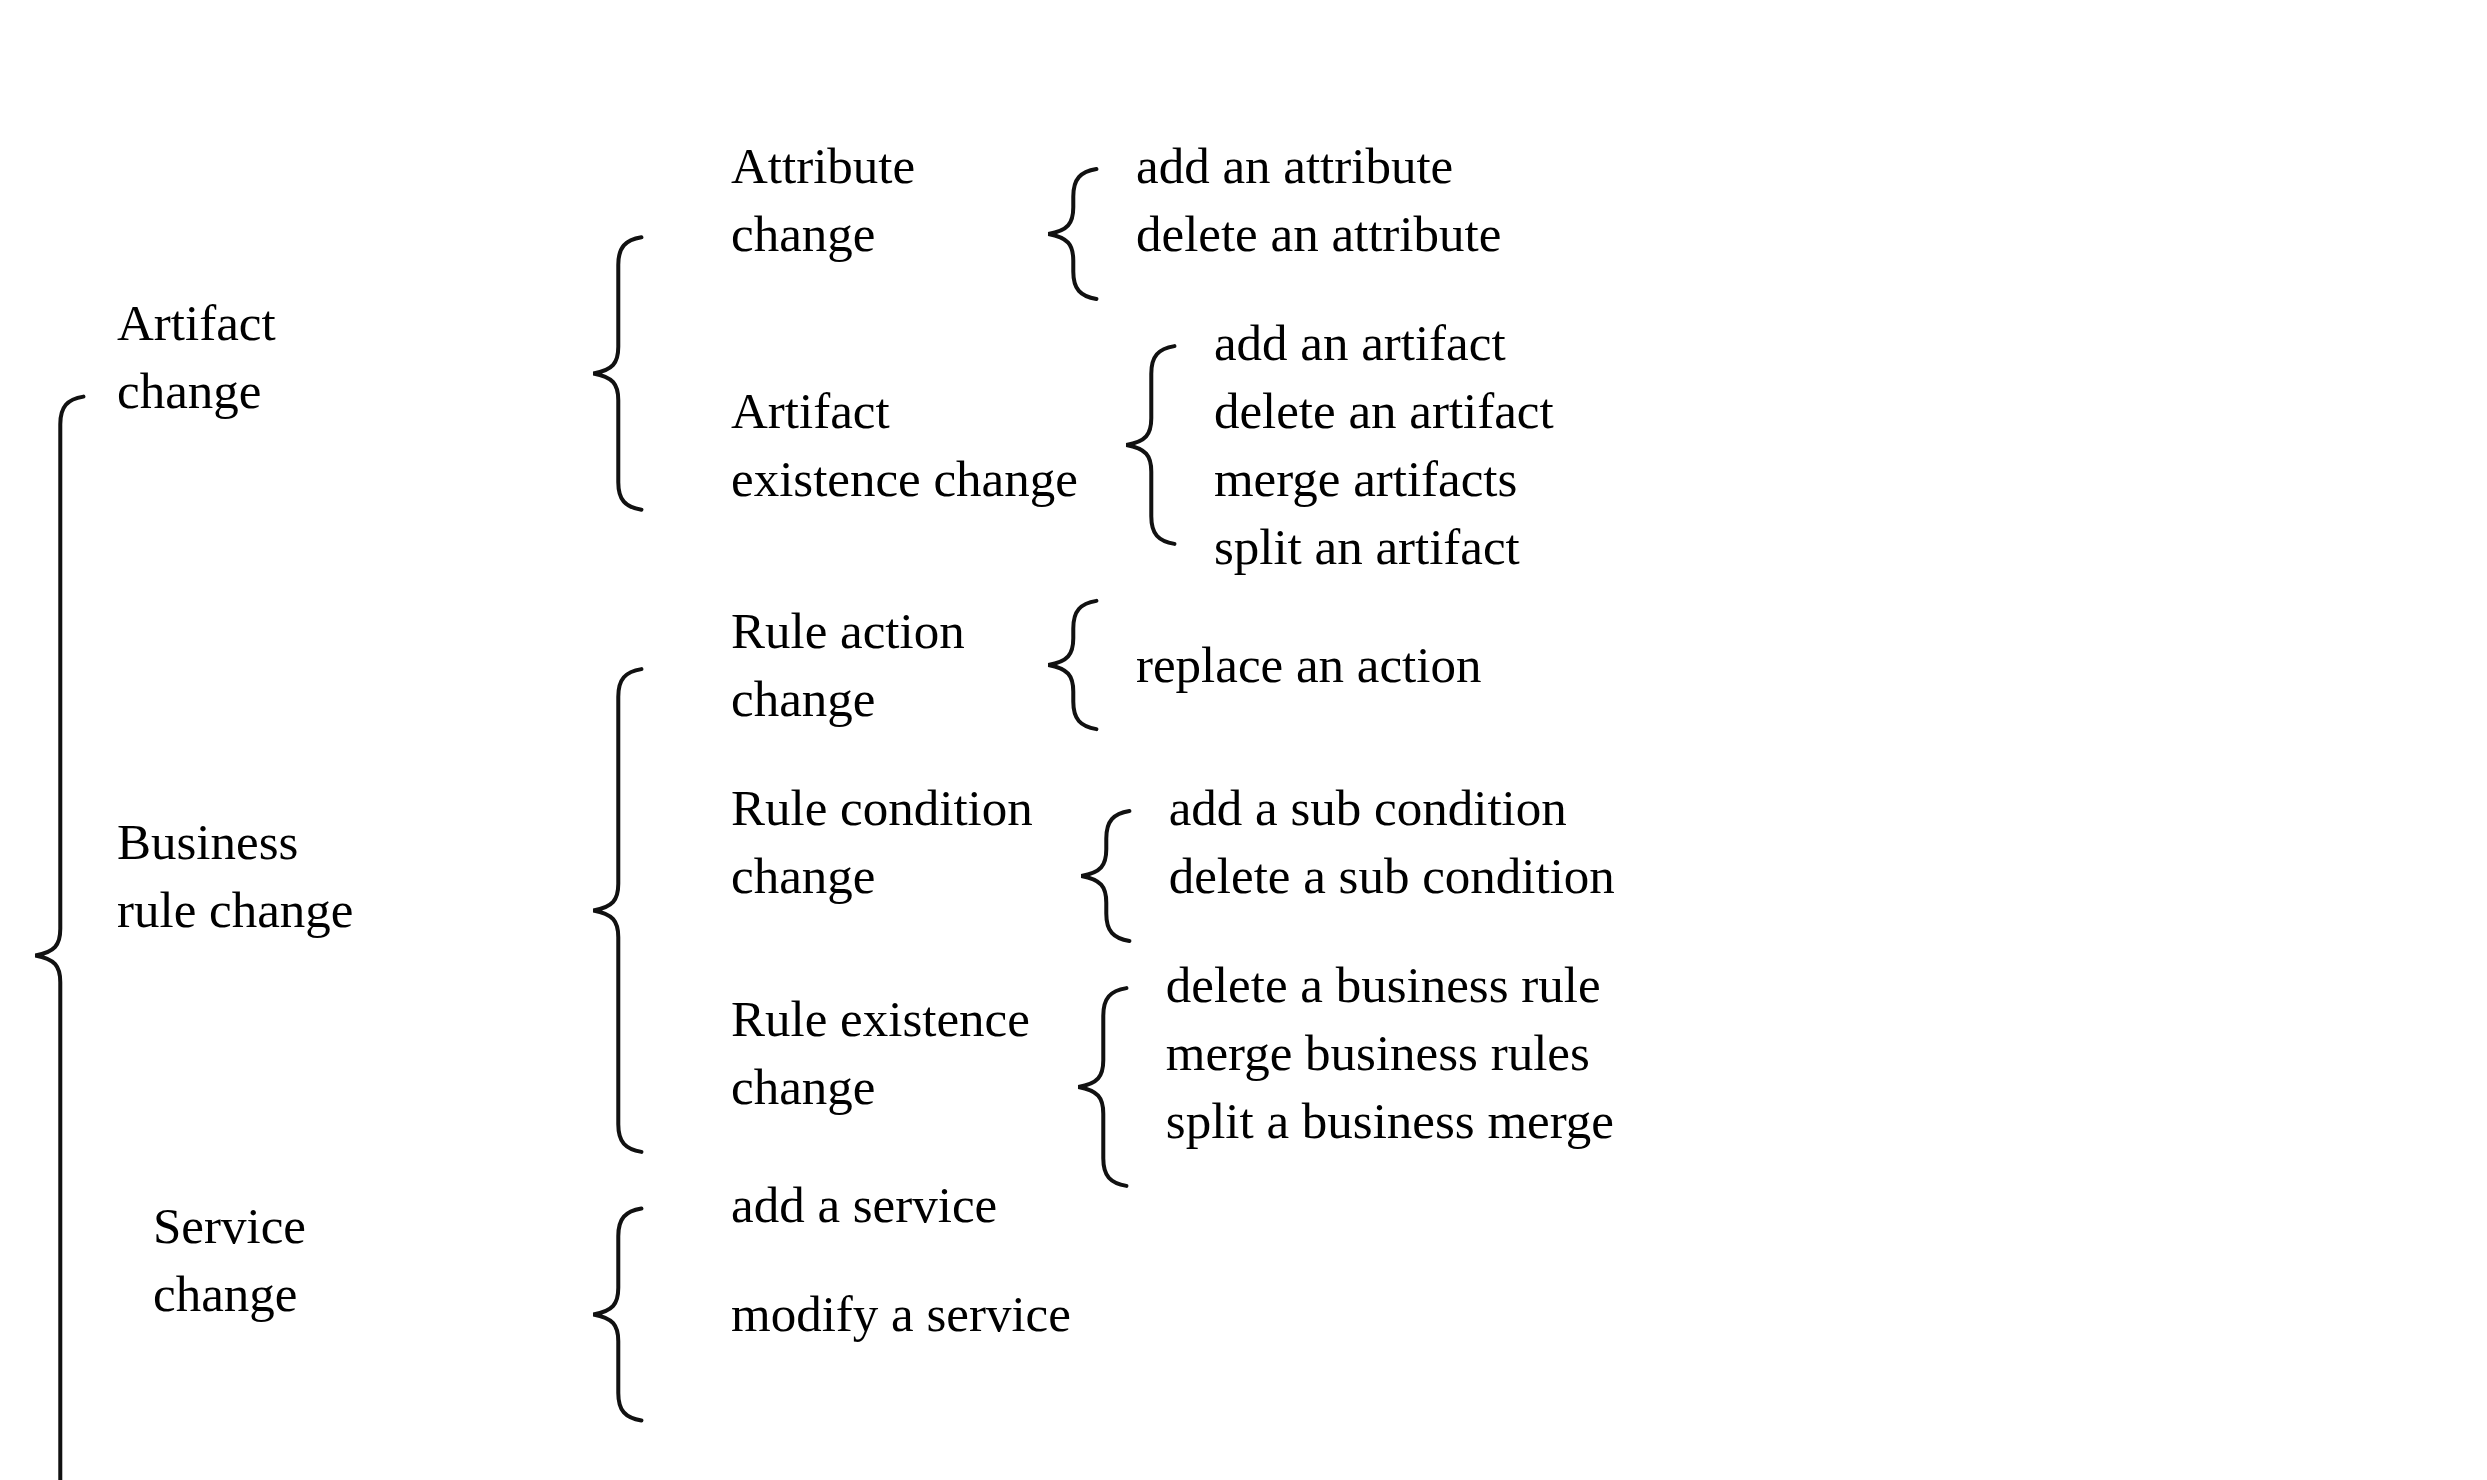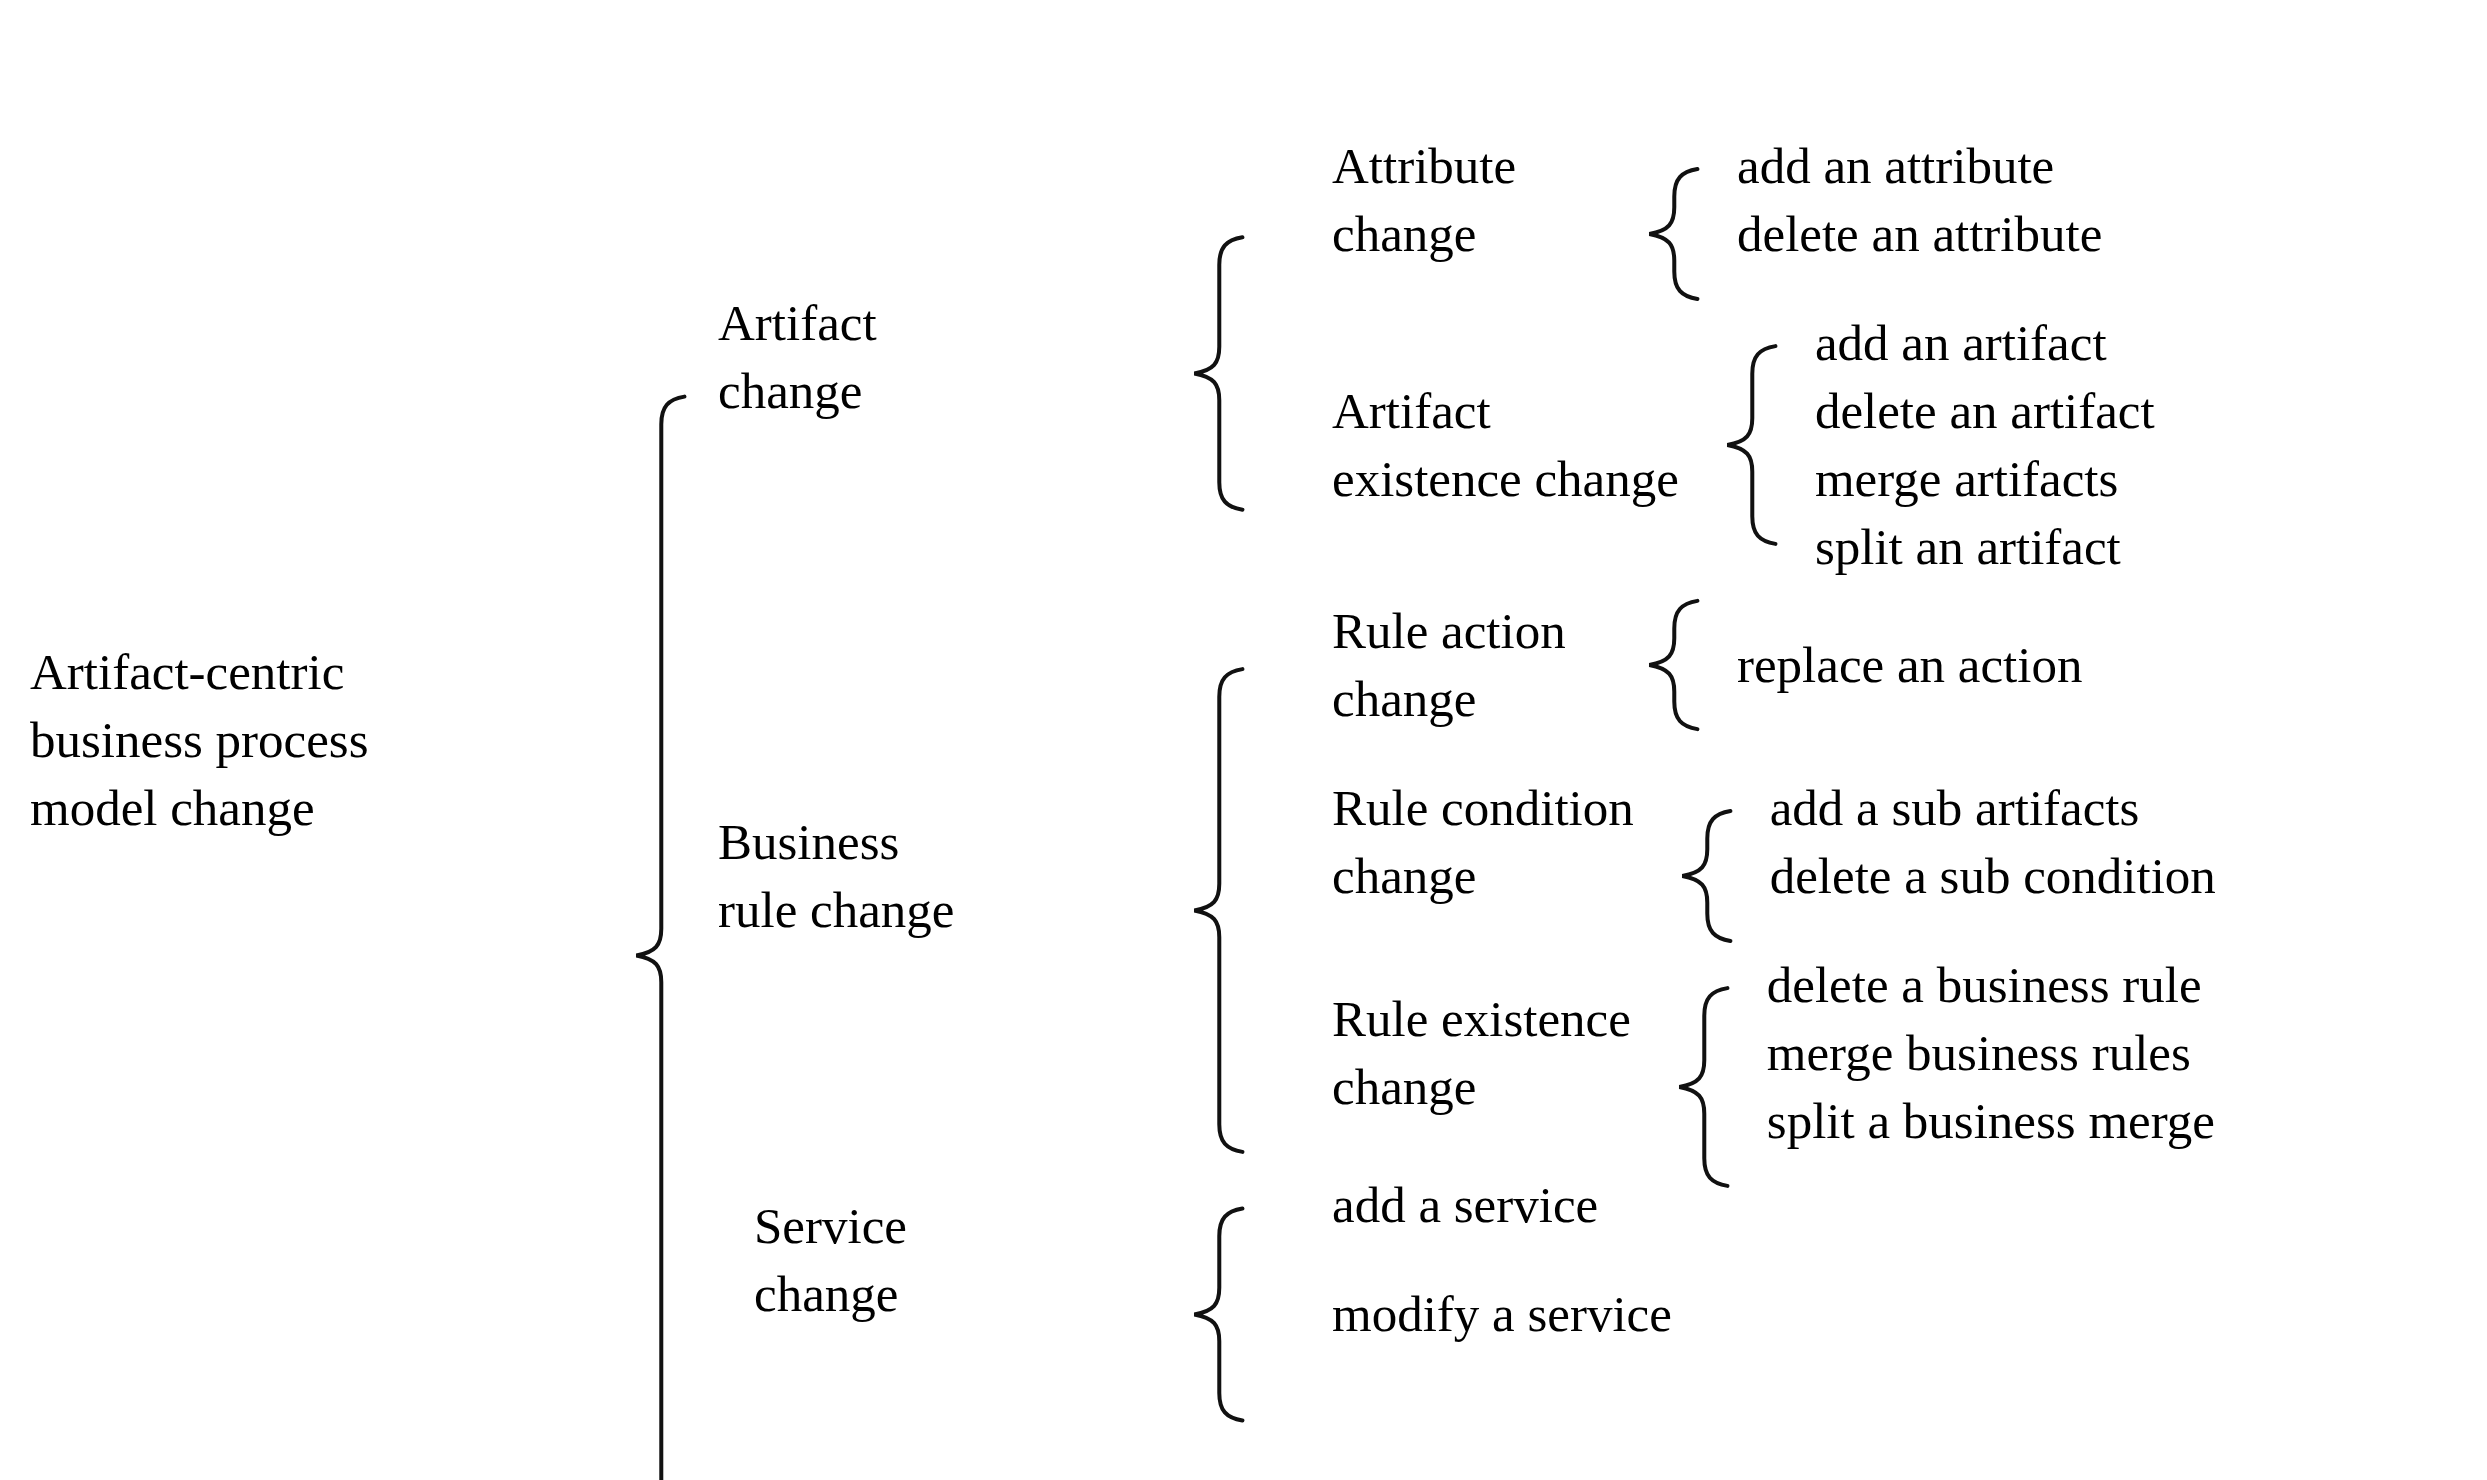--- a/index.html
+++ b/index.html
@@ -41,23 +41,20 @@
   .lvl2  > .label { min-width: 269px; margin-right: 43px; }
   .lvl2  > .brace-box { margin-right: 36px; }
 
   .svc   > .label { width: 471px; padding-left: 36px; box-sizing: border-box; }
 </style>
 </head>
 <body>
 
 <div class="canvas">
   <div class="node root">
-    <div class="label">Artifact-centric
-business process
-model change</div>
     <div class="brace-box">
         <svg width="57" height="1129" viewBox="0 0 64 1261" style="position:absolute;left:0;top:259px" fill="none" stroke="#111111" stroke-width="4.5" stroke-linecap="round">
           <path d="M60 3C42 6 34 14 34 34L34 600.5C34 618.5 28 626.5 6 630.5C28 634.5 34 642.5 34 660.5L34 1227C34 1247 42 1255 60 1258"></path>
         </svg>
       </div>
     <div class="children">
 
       <div class="node lvl1">
         <div class="label">Artifact
 change</div>
@@ -126,21 +123,21 @@
 
           <div class="node lvl2">
             <div class="label">Rule condition
 change</div>
             <div class="brace-box">
                 <svg width="57" height="136" viewBox="0 0 64 152" style="position:absolute;left:0;top:34px" fill="none" stroke="#111111" stroke-width="4.5" stroke-linecap="round">
                   <path d="M60 3C42 6 34 14 34 34L34 46C34 64 28 72 6 76C28 80 34 88 34 106L34 118C34 138 42 146 60 149"></path>
                 </svg>
               </div>
             <div class="children">
-              <div class="leaf">add a sub artifacts</div>
+              <div class="leaf">add a sub condition</div>
               <div class="leaf">delete a sub condition</div>
             </div>
           </div>
 
           <div class="node lvl2">
             <div class="label">Rule existence
 change</div>
             <div class="brace-box">
                 <svg width="57" height="204" viewBox="0 0 64 228" style="position:absolute;left:0;top:34px" fill="none" stroke="#111111" stroke-width="4.5" stroke-linecap="round">
                   <path d="M60 3C42 6 34 14 34 34L34 84C34 102 28 110 6 114C28 118 34 126 34 144L34 194C34 214 42 222 60 225"></path>

